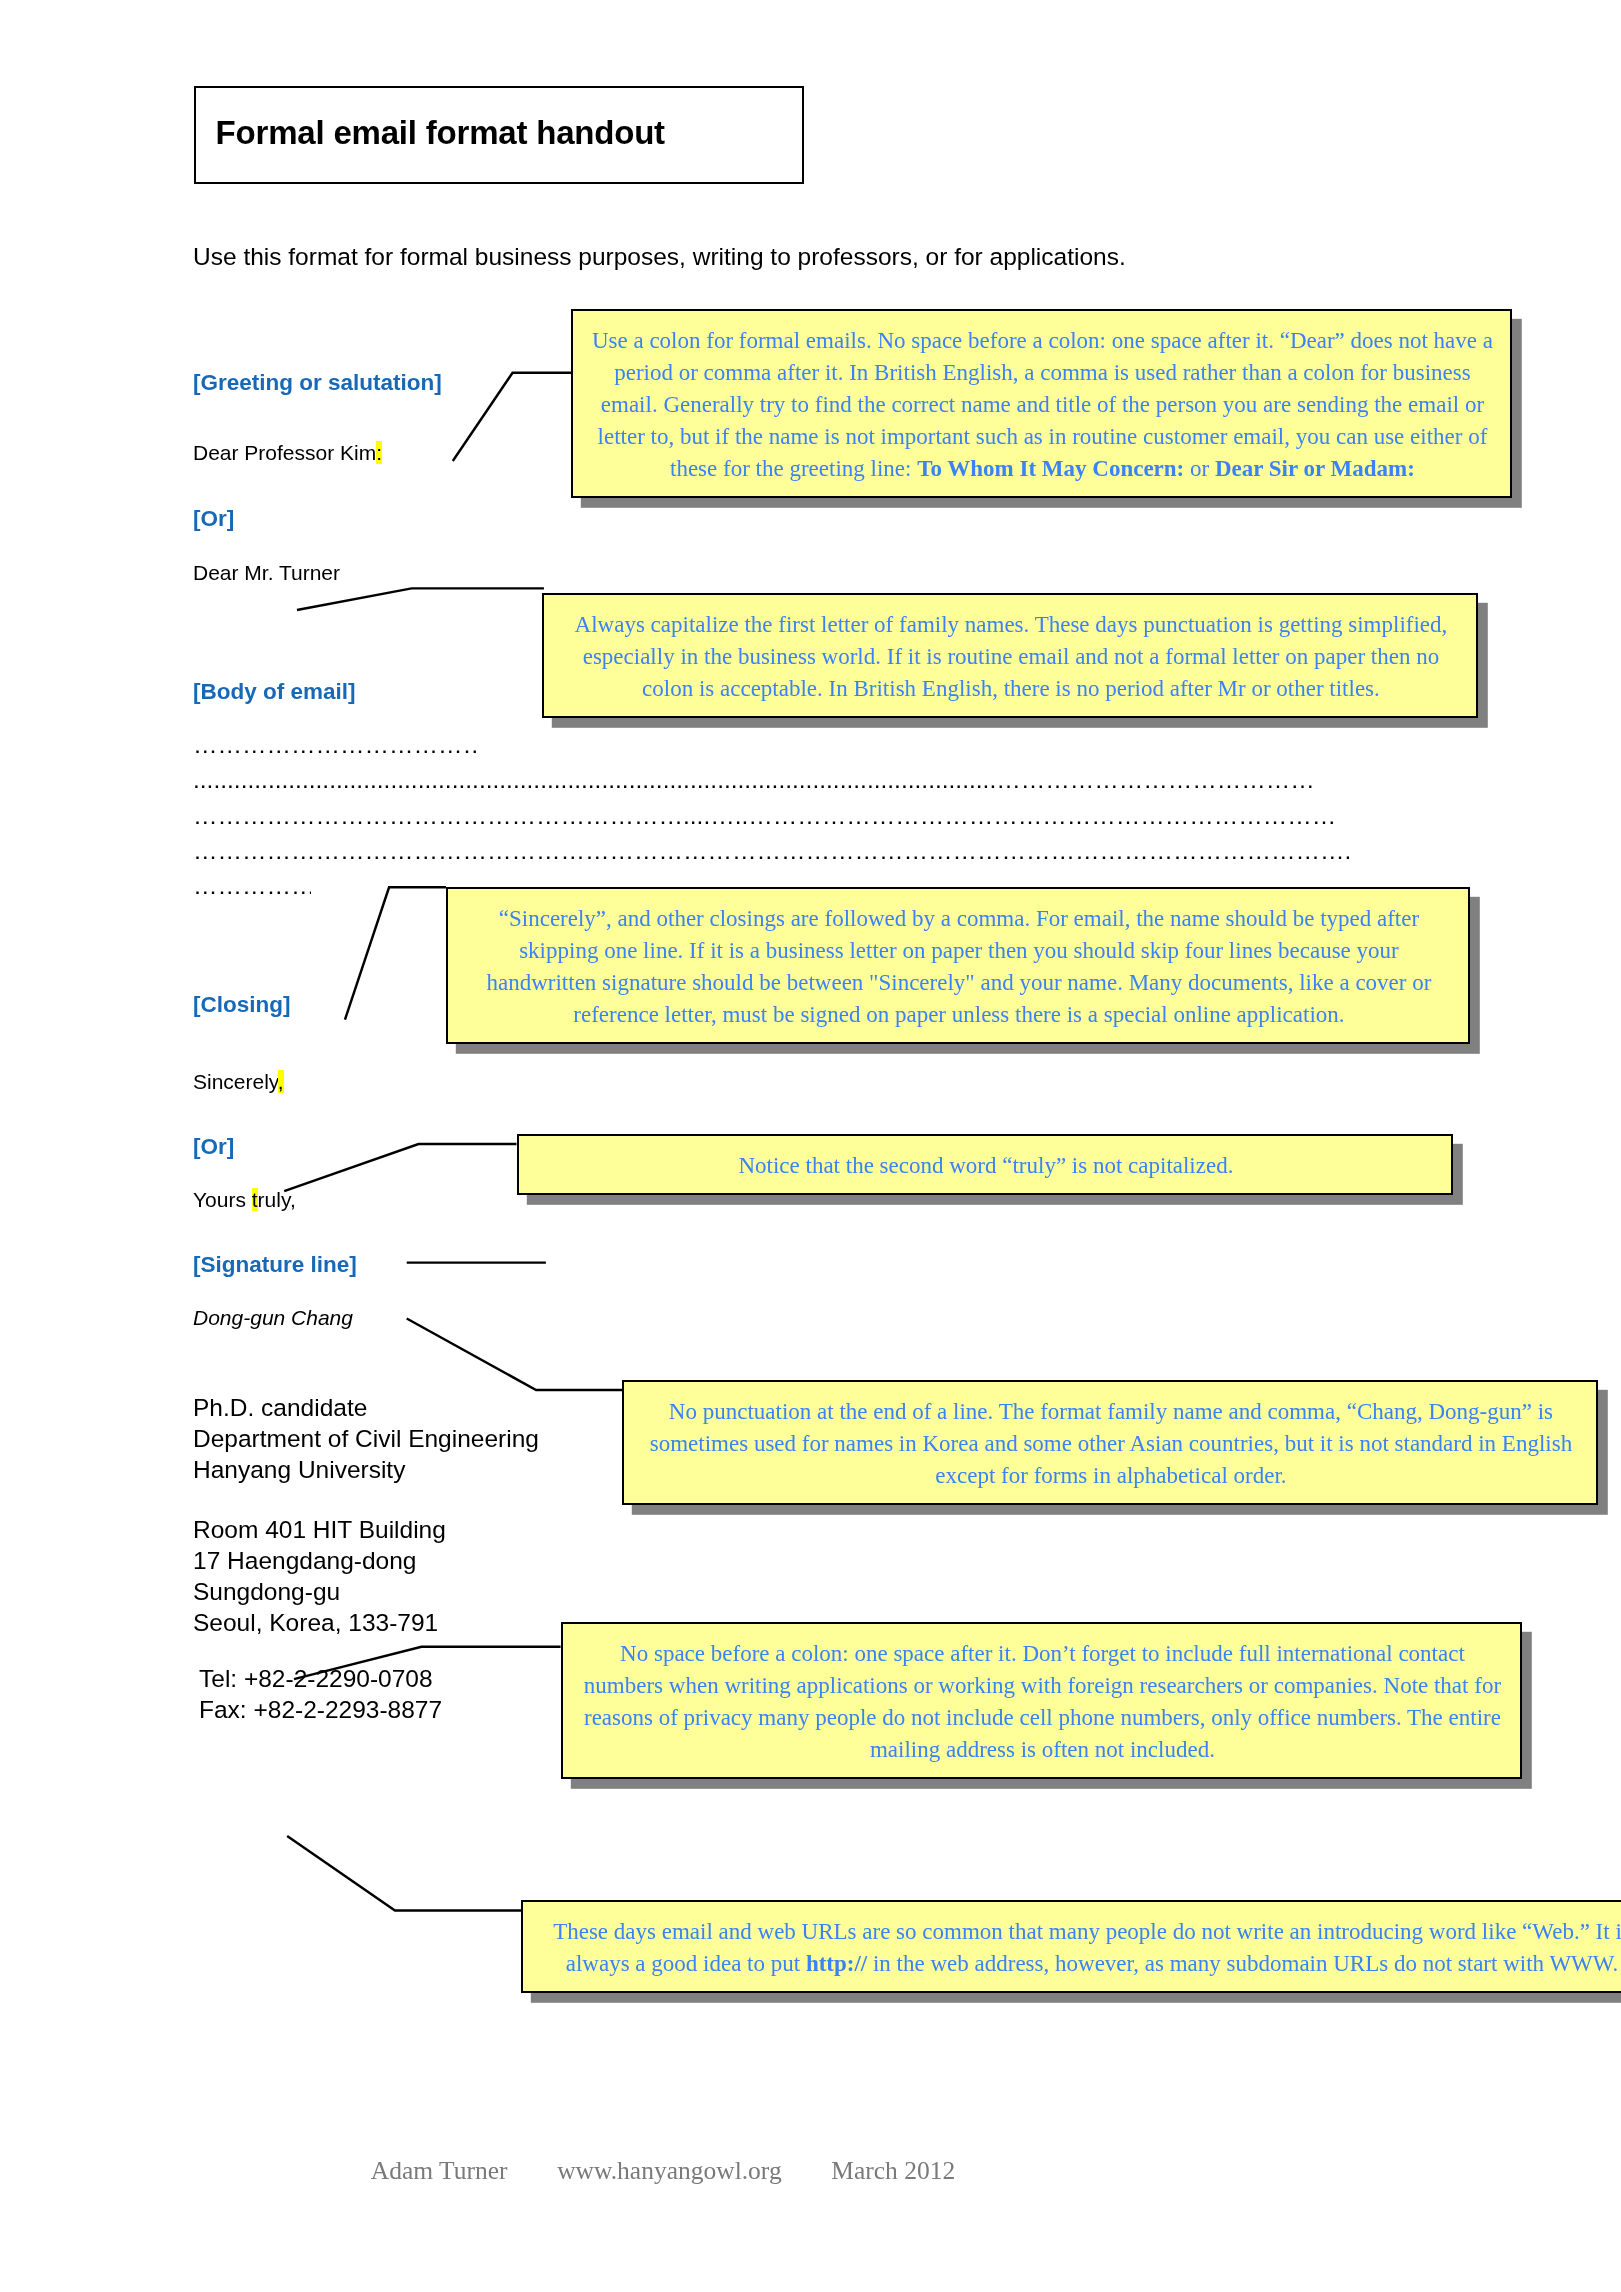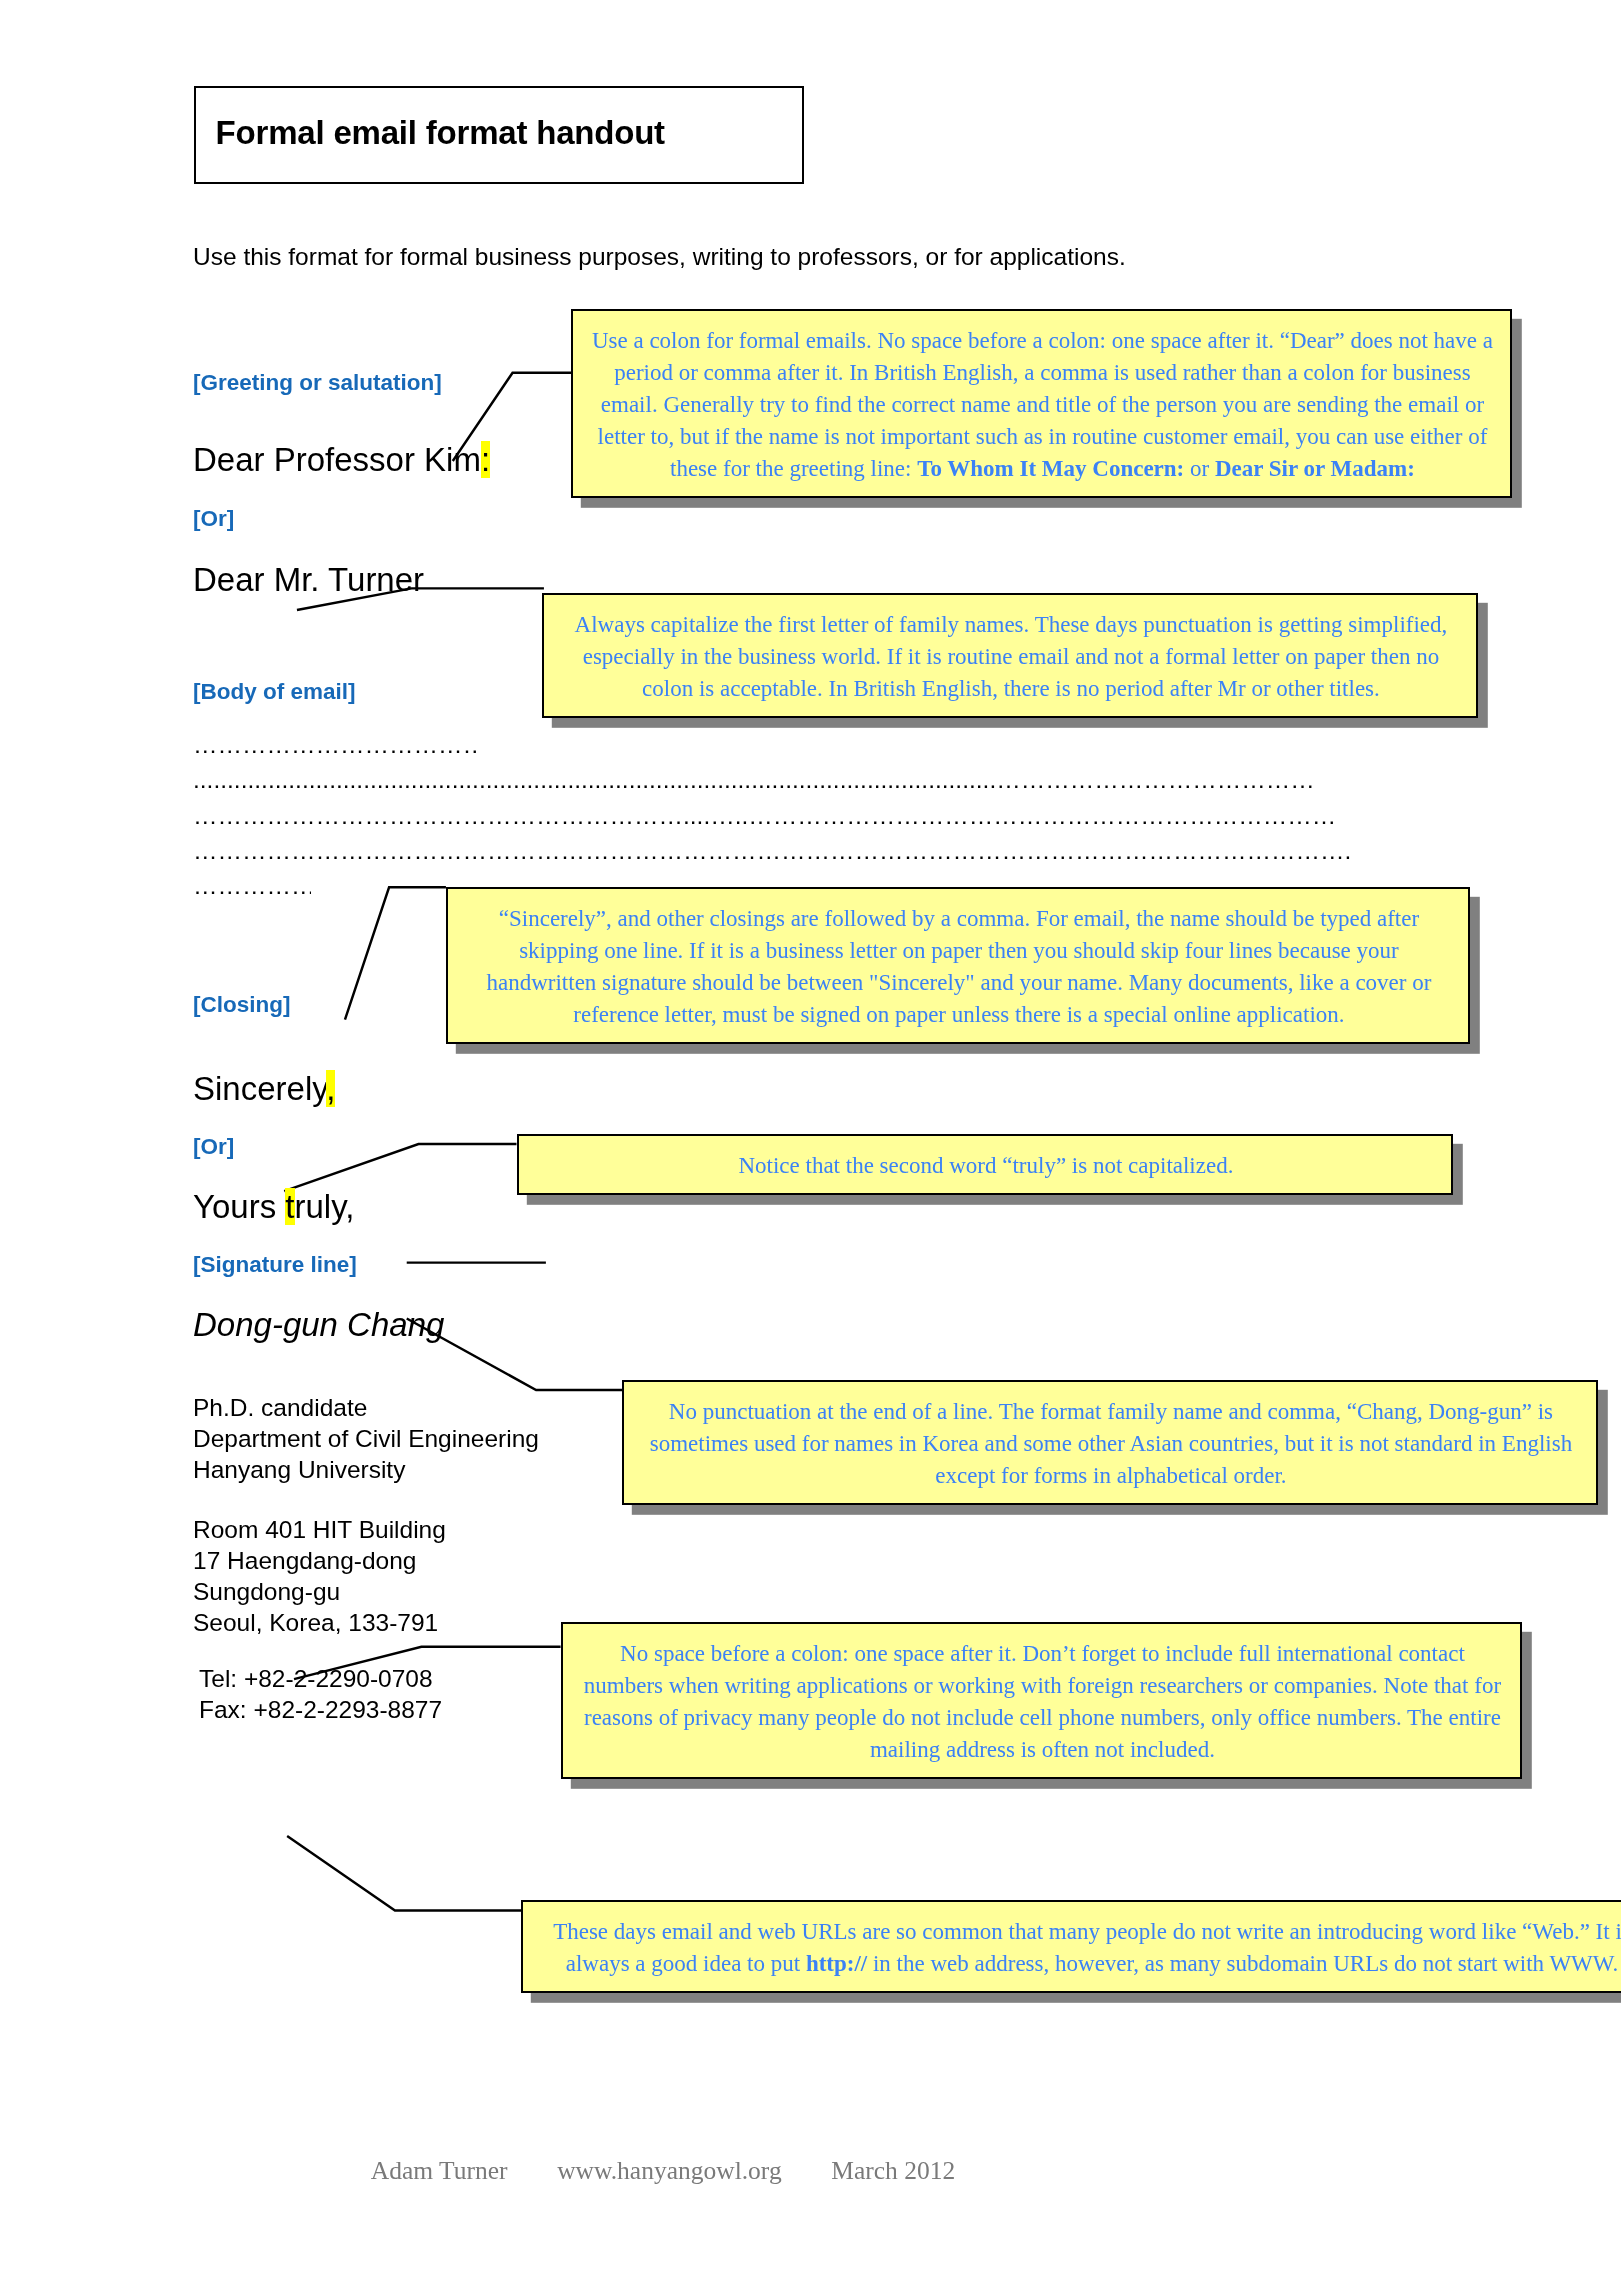--- a/index.html
+++ b/index.html
@@ -54,21 +54,21 @@
   .blue-label {
     position: absolute;
     color: #1769b8;
     font-weight: bold;
     font-size: 22.5px;
     white-space: nowrap;
   }
   .letter-line {
     position: absolute;
     color: #000000;
-    font-size: 33px;
+    font-size: 21px;
     white-space: nowrap;
   }
   .letter-line.italic { font-style: italic; }
   .hl {
     background: #ffff00;
   }
   .addr-block {
     position: absolute;
     font-size: 24.5px;
     color: #000000;

